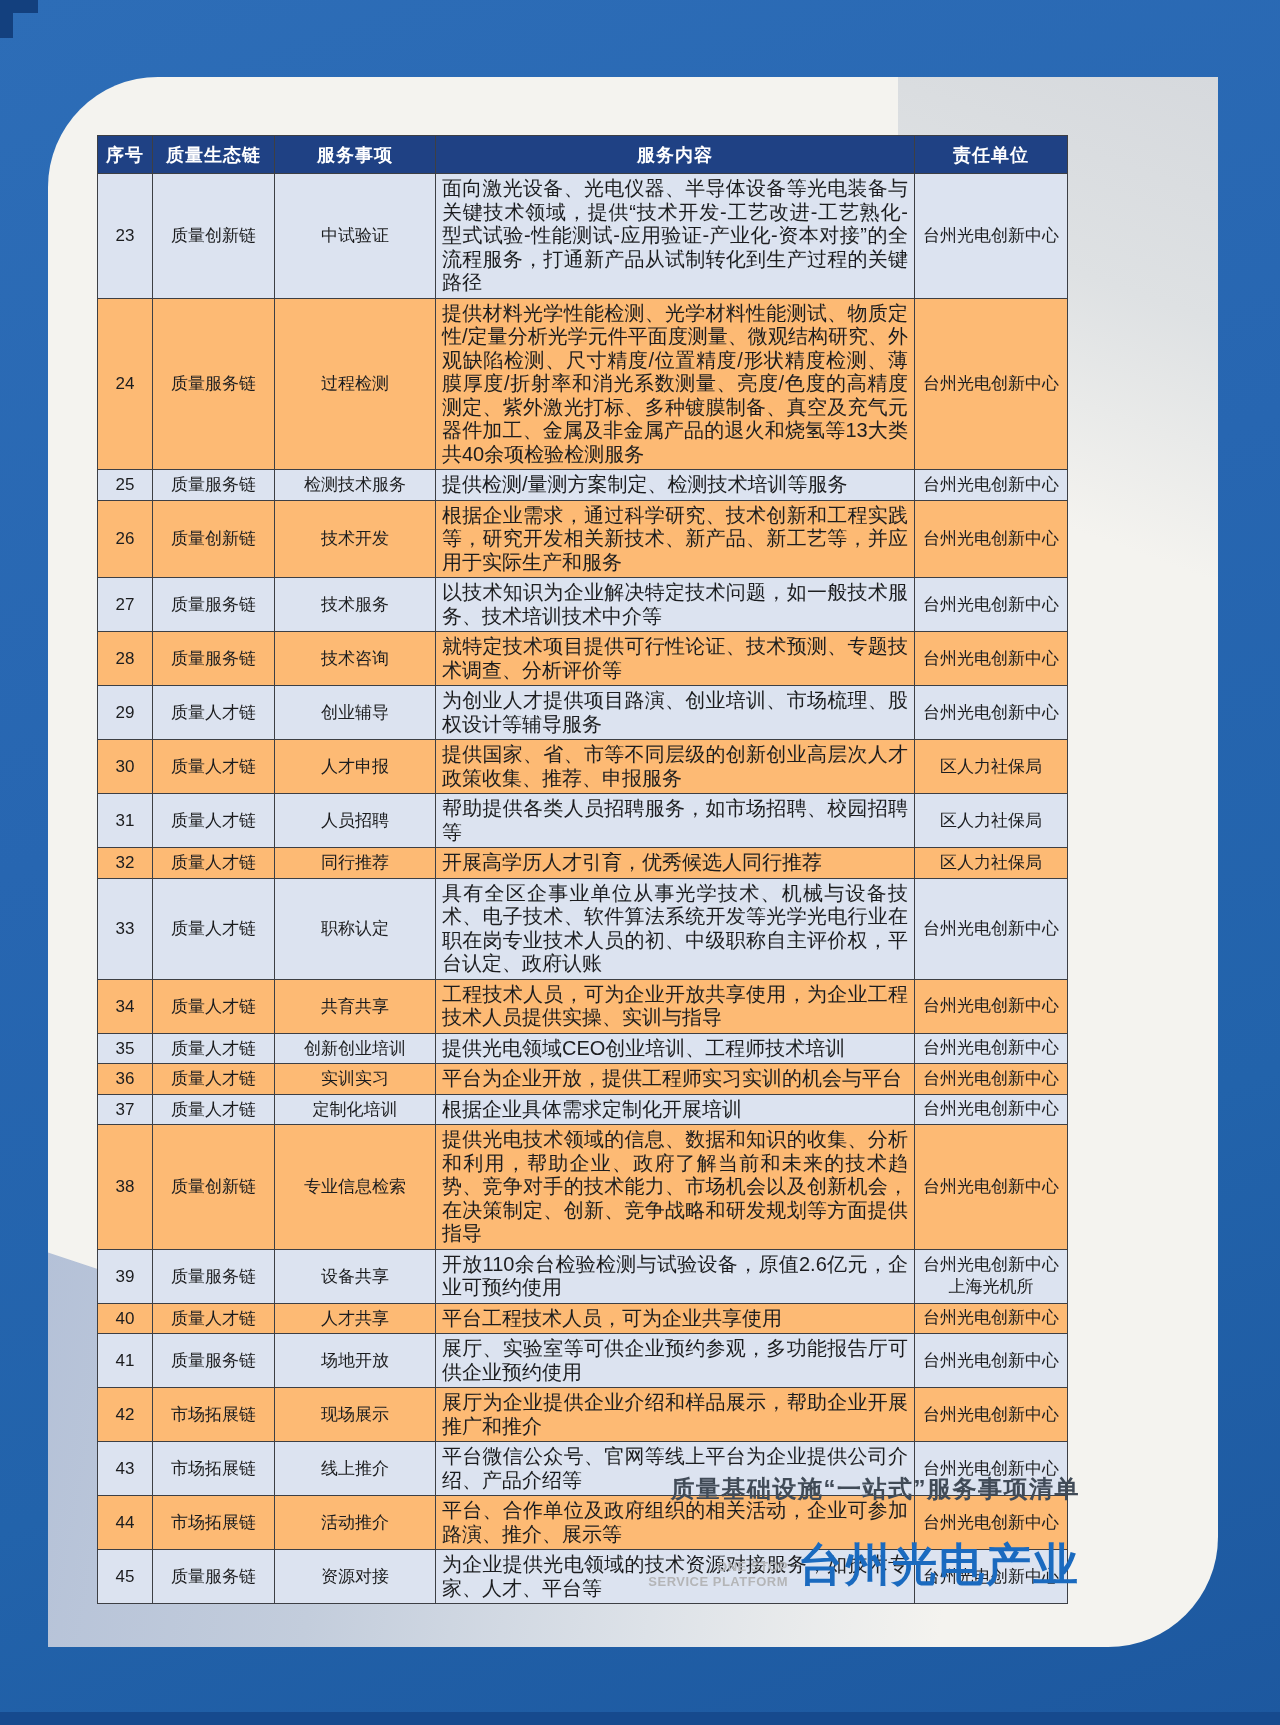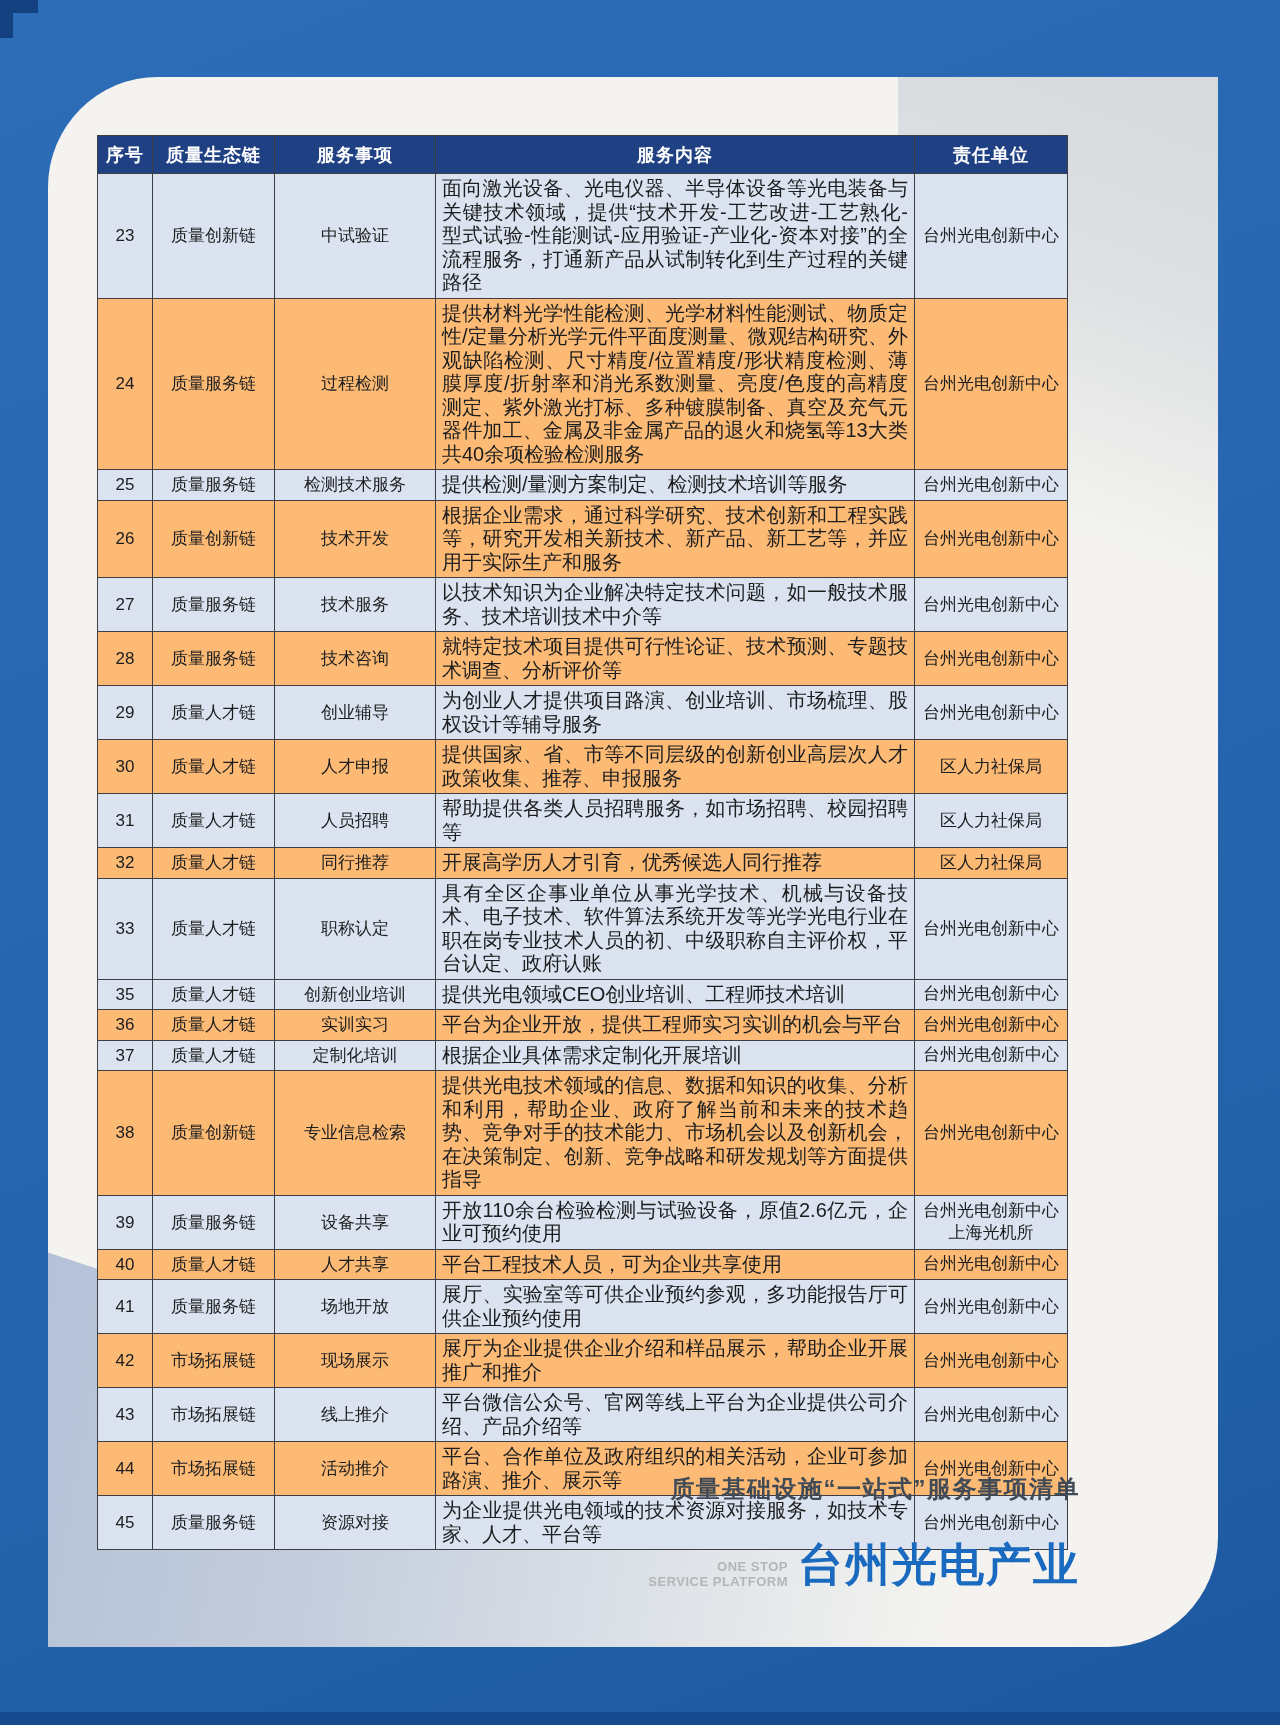--- a/index.html
+++ b/index.html
@@ -203,20 +203,27 @@
           <td class="col-content">开展高学历人才引育，优秀候选人同行推荐</td>
           <td class="col-unit">区人力社保局</td>
         </tr>
         <tr class="row-shaded">
           <td class="col-no">33</td>
           <td class="col-chain">质量人才链</td>
           <td class="col-item">职称认定</td>
           <td class="col-content">具有全区企事业单位从事光学技术、机械与设备技术、电子技术、软件算法系统开发等光学光电行业在职在岗专业技术人员的初、中级职称自主评价权，平台认定、政府认账</td>
           <td class="col-unit">台州光电创新中心</td>
         </tr>
+        <tr class="row-plain">
+          <td class="col-no">34</td>
+          <td class="col-chain">质量人才链</td>
+          <td class="col-item">共育共享</td>
+          <td class="col-content">工程技术人员，可为企业开放共享使用，为企业工程技术人员提供实操、实训与指导</td>
+          <td class="col-unit">台州光电创新中心</td>
+        </tr>
         <tr class="row-shaded">
           <td class="col-no">35</td>
           <td class="col-chain">质量人才链</td>
           <td class="col-item">创新创业培训</td>
           <td class="col-content">提供光电领域CEO创业培训、工程师技术培训</td>
           <td class="col-unit">台州光电创新中心</td>
         </tr>
         <tr class="row-plain">
           <td class="col-no">36</td>
           <td class="col-chain">质量人才链</td>

